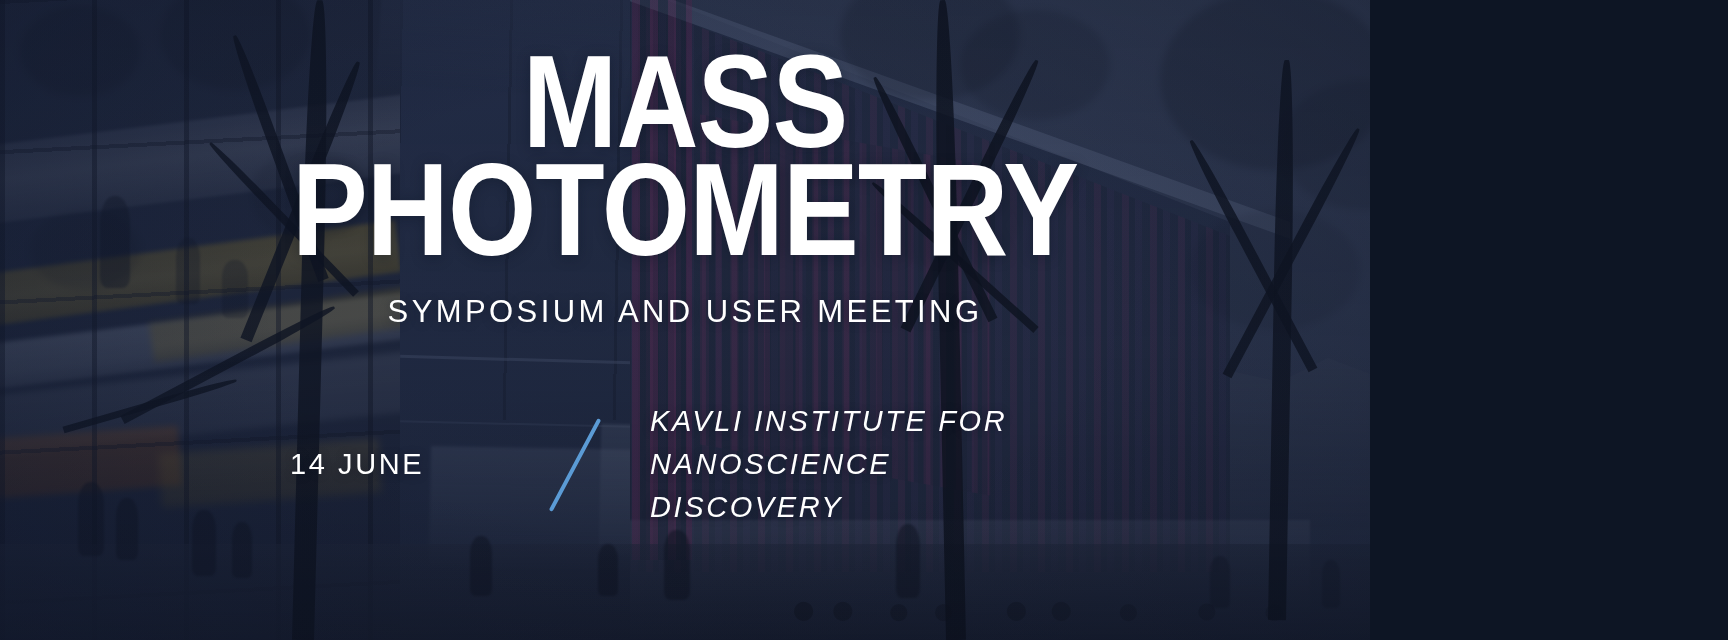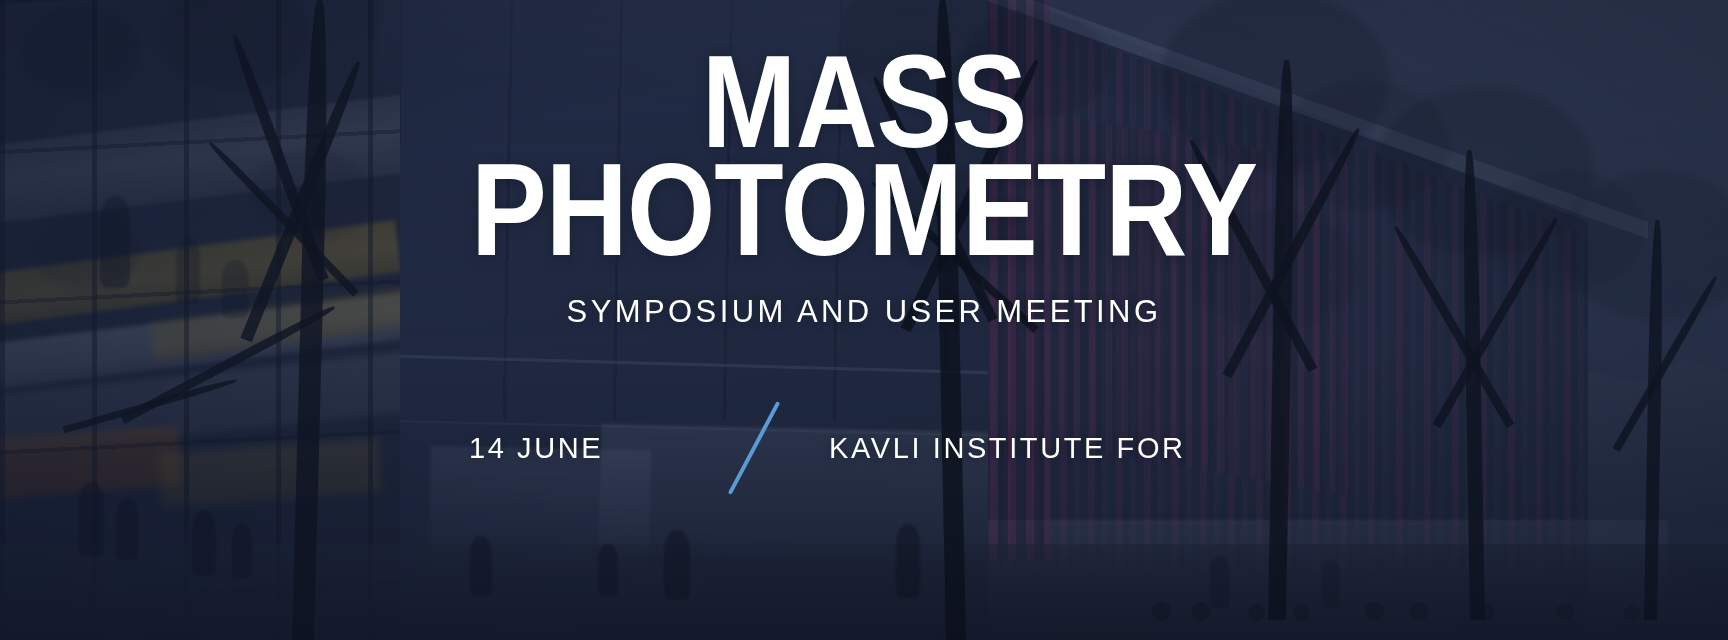--- a/index.html
+++ b/index.html
@@ -7,21 +7,21 @@
     margin: 0;
     padding: 0;
     background: #0d1524;
   }
   body {
     font-family: "Liberation Sans", "DejaVu Sans", sans-serif;
   }
 
   #banner {
     position: relative;
-    width: 1728px;
+    width: 1370px;
     height: 640px;
     overflow: hidden;
     background: #2a3a5a;
   }
 
   
   .bg-layer {
     position: absolute;
     inset: 0;
     overflow: hidden;
@@ -375,21 +375,21 @@
   .info-col {
     color: #ffffff;
     font-size: 29px;
     font-weight: 300;
     letter-spacing: 2.6px;
     line-height: 1.48;
     text-transform: uppercase;
     text-shadow: 0 1px 9px rgba(10,16,32,.4);
   }
   .info-left  { text-align: left;  width: 210px; }
-  .info-right { text-align: left;  width: 430px; }
+  .info-right { text-align: left;  width: 430px; font-style: italic; }
   .slash-wrap {
     width: 150px;
     height: 96px;
     position: relative;
   }
   .slash {
     position: absolute;
     left: 50%; top: 50%;
     width: 4px; height: 104px;
     background: #5b9bd5;
@@ -519,17 +519,18 @@
       <div class="info-col info-left">
         <div>14 JUNE</div>
       </div>
 
       <div class="slash-wrap">
         <div class="slash"></div>
       </div>
 
       <div class="info-col info-right">
         <div>KAVLI INSTITUTE FOR</div>
+        <div>NANOSCIENCE DISCOVERY</div>
       </div>
 
     </div>
   </div>
 </div>
 
 </body></html>

